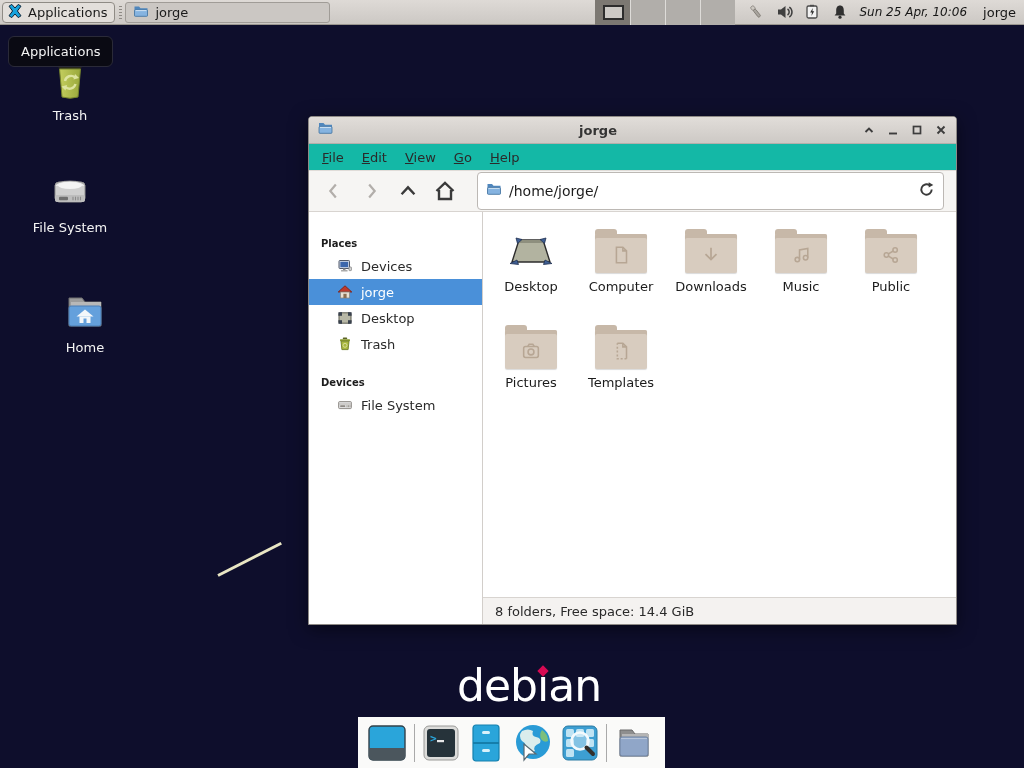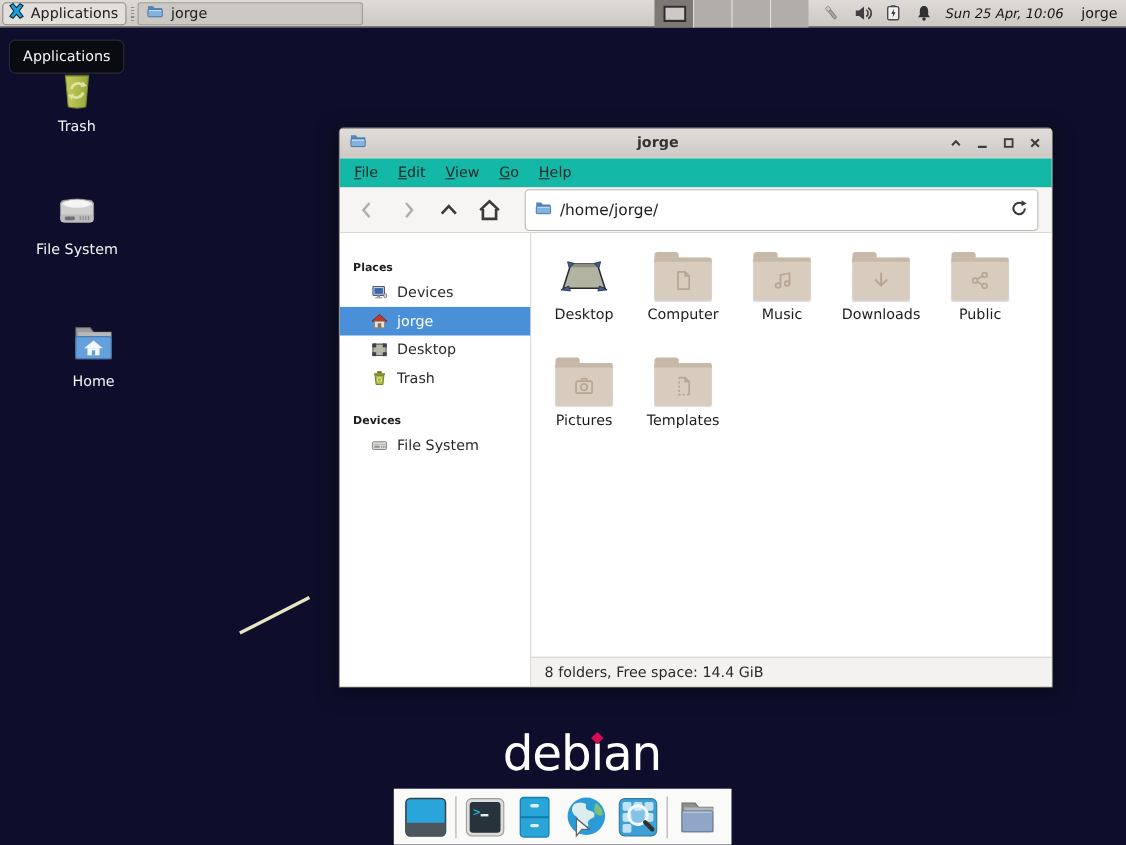--- a/index.html
+++ b/index.html
@@ -428,46 +428,46 @@
               </div>
             </div>
           <div class="flabel">Computer</div>
         </div>
 
         <div class="file-item">
           <div class="ficon">
               <div class="folder48">
                 <div class="tab"></div>
                 <div class="fbody">
+            <svg width="22" height="22" viewBox="0 0 24 24" fill="none" stroke="#b7a694" stroke-width="1.9">
+                    <line x1="12" y1="4" x2="12" y2="16"></line>
+                    <polyline points="6,11 12,17 18,11"></polyline>
+                  </svg>
+          </div>
+              </div>
+            </div>
+          <div class="flabel">Downloads</div>
+        </div>
+
+        <div class="file-item">
+          <div class="ficon">
+              <div class="folder48">
+                <div class="tab"></div>
+                <div class="fbody">
             <svg width="22" height="22" viewBox="0 0 24 24">
                     <g fill="none" stroke="#b7a694" stroke-width="1.7">
                       <circle cx="8" cy="17" r="2.4"></circle>
                       <circle cx="17" cy="15" r="2.4"></circle>
                       <path d="M10.4,17 V6.5 L19.4,4.8 V15"></path>
                     </g>
                   </svg>
           </div>
               </div>
             </div>
           <div class="flabel">Music</div>
-        </div>
-
-        <div class="file-item">
-          <div class="ficon">
-              <div class="folder48">
-                <div class="tab"></div>
-                <div class="fbody">
-            <svg width="22" height="22" viewBox="0 0 24 24" fill="none" stroke="#b7a694" stroke-width="1.9">
-                    <line x1="12" y1="4" x2="12" y2="16"></line>
-                    <polyline points="6,11 12,17 18,11"></polyline>
-                  </svg>
-          </div>
-              </div>
-            </div>
-          <div class="flabel">Downloads</div>
         </div>
 
         <div class="file-item">
           <div class="ficon">
               <div class="folder48">
                 <div class="tab"></div>
                 <div class="fbody">
             <svg width="22" height="22" viewBox="0 0 24 24" fill="none" stroke="#b7a694" stroke-width="1.7">
                     <circle cx="7" cy="12" r="2.4"></circle>
                     <circle cx="16.5" cy="6.5" r="2.4"></circle>

